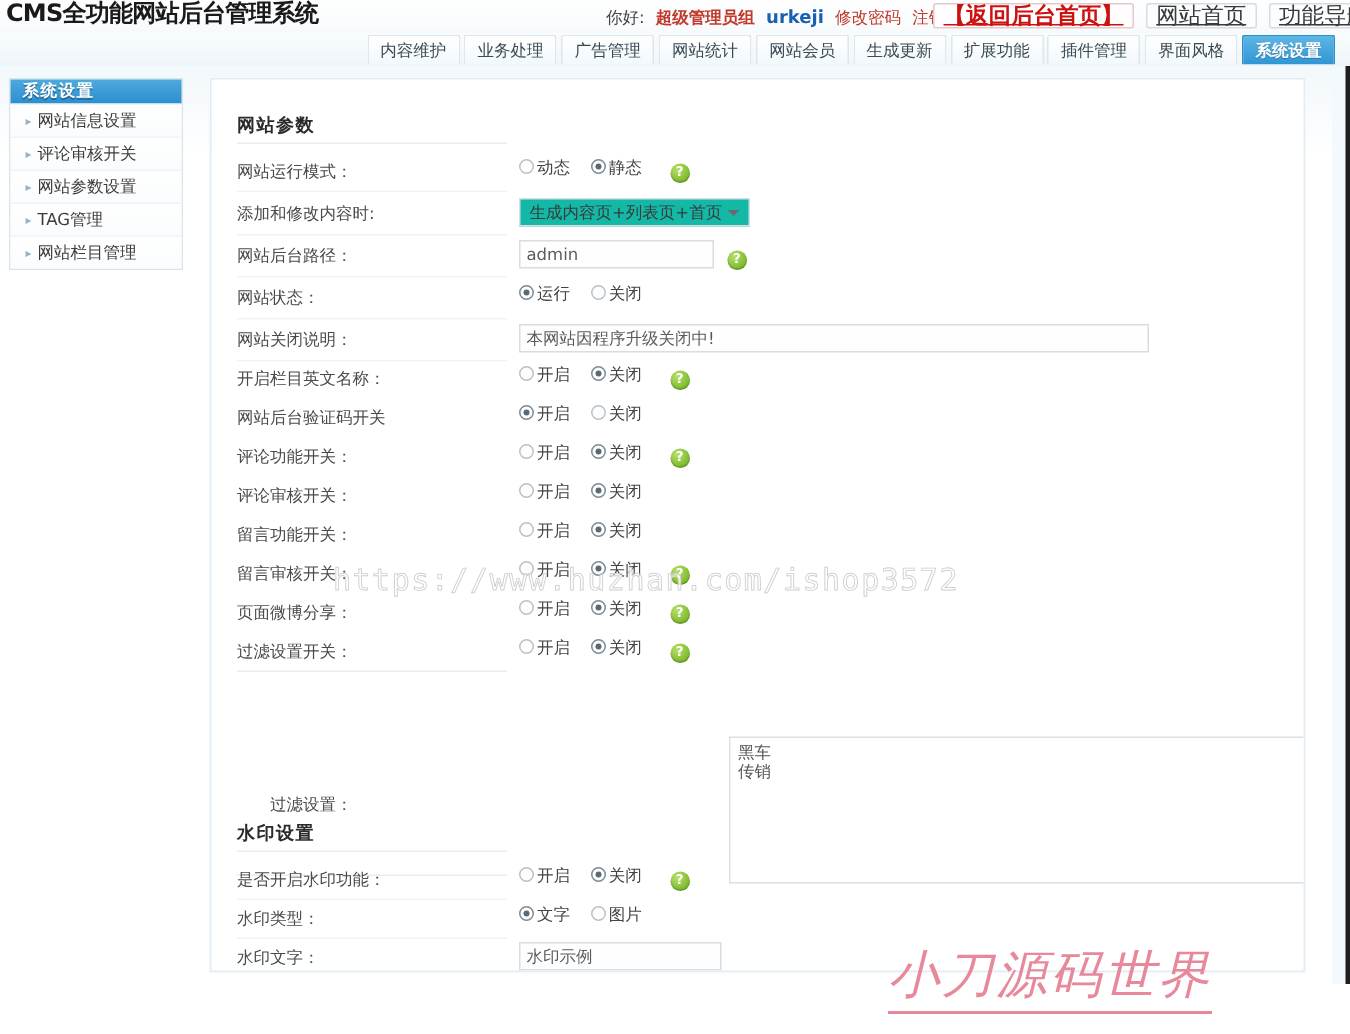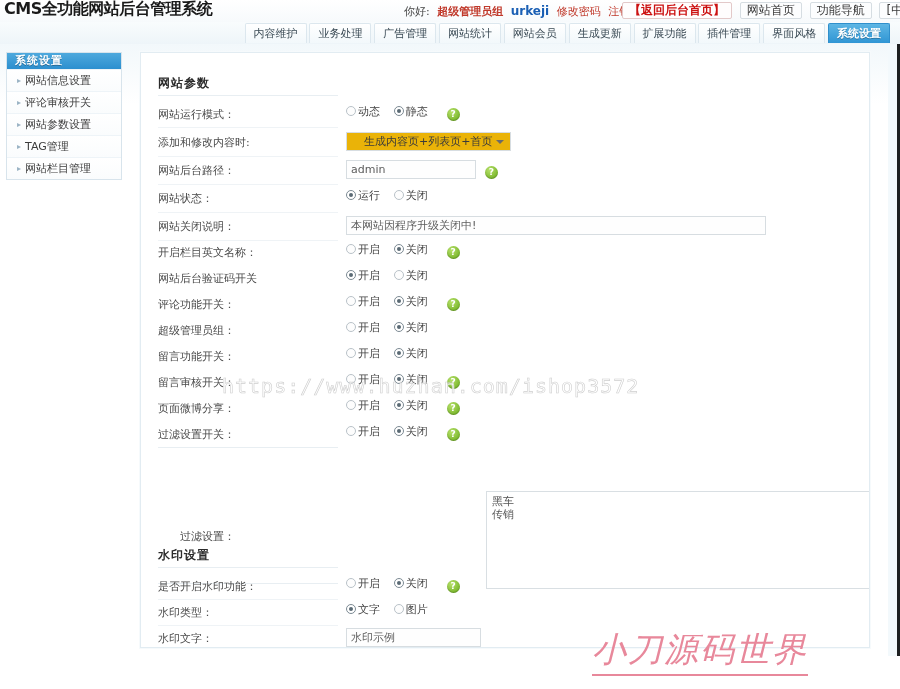--- a/index.html
+++ b/index.html
@@ -31,22 +31,22 @@
   .g-role{color:#c0392b;font-weight:bold;}
   .g-user{color:#1a5fb4;font-weight:bold;font-size:12px;}
   .g-link{color:#c0392b;}
   .g-arrows{color:#9bb;font-size:10px;}
   .g-box{display:inline-block;width:8px;height:8px;border:1px solid #bcc;vertical-align:-1px;background:#fff;}
   .topbtns{position:absolute;left:622px;top:2px;white-space:nowrap;}
   .tbtn{
     display:inline-block;height:15px;line-height:15px;
     padding:0 6px;margin-right:4px;
     border:1px solid #d6dde2;background:#fcfdfe;
-    font-size:12px;color:#3a3a3a;
-    border-radius:2px;vertical-align:top;
+    font-size:15px;color:#3a3a3a;
+    border-radius:2px;vertical-align:top;text-decoration:underline;
   }
   .tbtn.red{color:#cc1111;font-weight:bold;border-color:#e3c9c9;background:#fffdfd;}
 
   
   .navwrap{
     position:absolute;left:0;top:22px;width:900px;height:22px;
     background:linear-gradient(#f9fcfd,#eef5f9);
     border-bottom:1px solid #cfe0ea;
   }
   .navtabs{position:absolute;right:10px;top:1px;white-space:nowrap;}
@@ -135,22 +135,22 @@
   }
   
   .txt{
     height:15px;line-height:15px;padding:1px 4px;
     border:1px solid #d7dde1;background:#fefefe;
     font-size:11px;color:#5c5c5c;
     font-family:"DejaVu Sans","Liberation Sans",sans-serif;
     box-sizing:content-box;outline:none;
   }
   .sel{
-    height:17px;line-height:17px;padding:0 18px 0 17px;
-    border:1px solid #d7dde1;background:#eab308;
+    height:17px;line-height:17px;padding:0 18px 0 6px;
+    border:1px solid #d7dde1;background:#14b8a6;
     font-size:11px;color:#3a3a3a;position:relative;display:inline-block;
     white-space:nowrap;
   }
   .sel::after{
     content:"";position:absolute;right:6px;top:7px;
     border-left:4px solid transparent;border-right:4px solid transparent;
     border-top:4px solid #6a6a6a;
   }
   .tarea{
     position:absolute;left:345px;top:438px;width:508px;height:98px;
@@ -310,21 +310,21 @@
     <div class="row" style="top:238px;">
       <span class="lbl">评论功能开关：</span>
       <span class="ctl">
         <span class="radio"></span><span class="rtext">开启</span>
         <span class="radio on"></span><span class="rtext">关闭</span>
         <span class="help">?</span>
       </span>
     </div>
 
     <div class="row" style="top:264px;">
-      <span class="lbl">超级管理员组：</span>
+      <span class="lbl">评论审核开关：</span>
       <span class="ctl">
         <span class="radio"></span><span class="rtext">开启</span>
         <span class="radio on"></span><span class="rtext">关闭</span>
       </span>
     </div>
 
     <div class="row" style="top:290px;">
       <span class="lbl">留言功能开关：</span>
       <span class="ctl">
         <span class="radio"></span><span class="rtext">开启</span>

